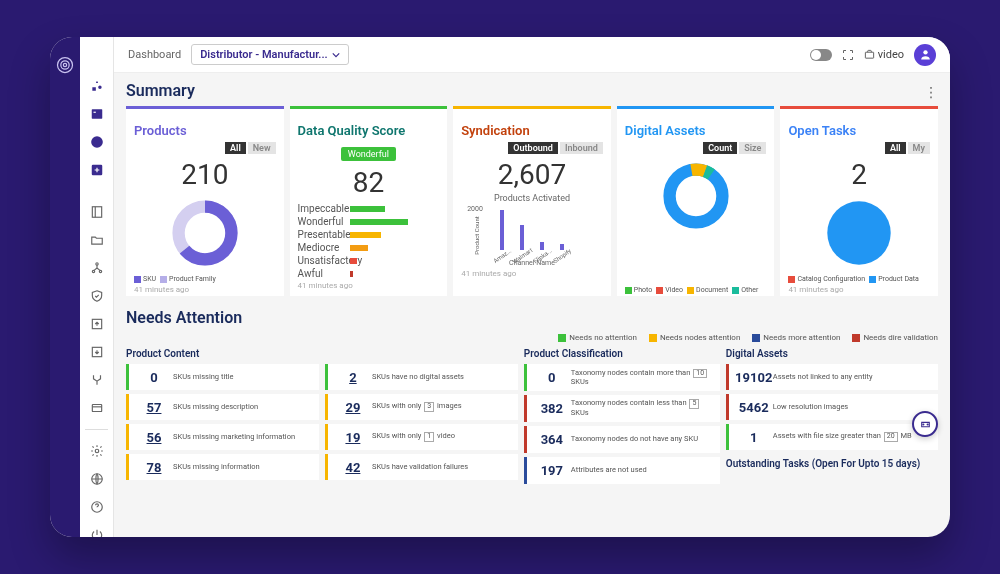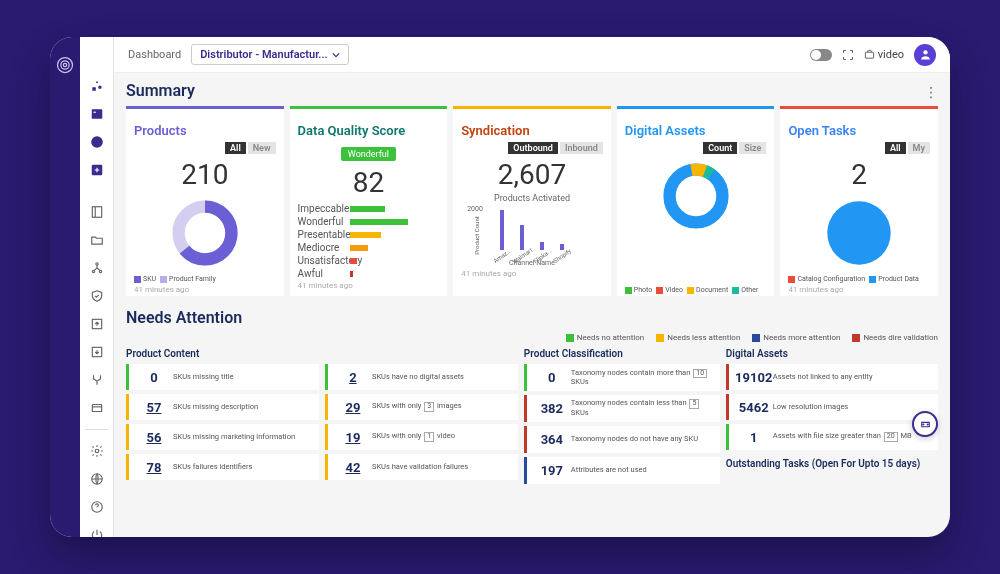--- a/index.html
+++ b/index.html
@@ -399,21 +399,21 @@
       <div class="sect-head" style="margin-top:12px">
         <h2>Needs Attention</h2>
       </div>
       <div class="att-legend" id="attleg">
           <div class="it">
             <span class="sq" style="background:#3cc13b"></span>
             <span>Needs no attention</span>
           </div>
           <div class="it">
             <span class="sq" style="background:#f7b500"></span>
-            <span>Needs less attention</span>
+            <span>Needs nodes attention</span>
           </div>
           <div class="it">
             <span class="sq" style="background:#2a4b9b"></span>
             <span>Needs more attention</span>
           </div>
           <div class="it">
             <span class="sq" style="background:#c0392b"></span>
             <span>Needs dire validation</span>
           </div>
         </div>
@@ -448,21 +448,21 @@
                   <span class="txt">SKUs missing marketing information</span>
                 </div>
                 <div class="att-item bl">
                   <span class="num u">19</span>
                   <span class="txt">SKUs with only <span class="box">1</span> video</span>
                 </div>
               </div>
               <div class="att-row">
                 <div class="att-item bl">
                   <span class="num u">78</span>
-                  <span class="txt">SKUs failures identifiers</span>
+                  <span class="txt">SKUs missing information</span>
                 </div>
                 <div class="att-item bl">
                   <span class="num u">42</span>
                   <span class="txt">SKUs have validation failures</span>
                 </div>
               </div>
             </div>
         </div>
         <div class="att-col c3">
           <div class="col-title">Product Classification</div>

